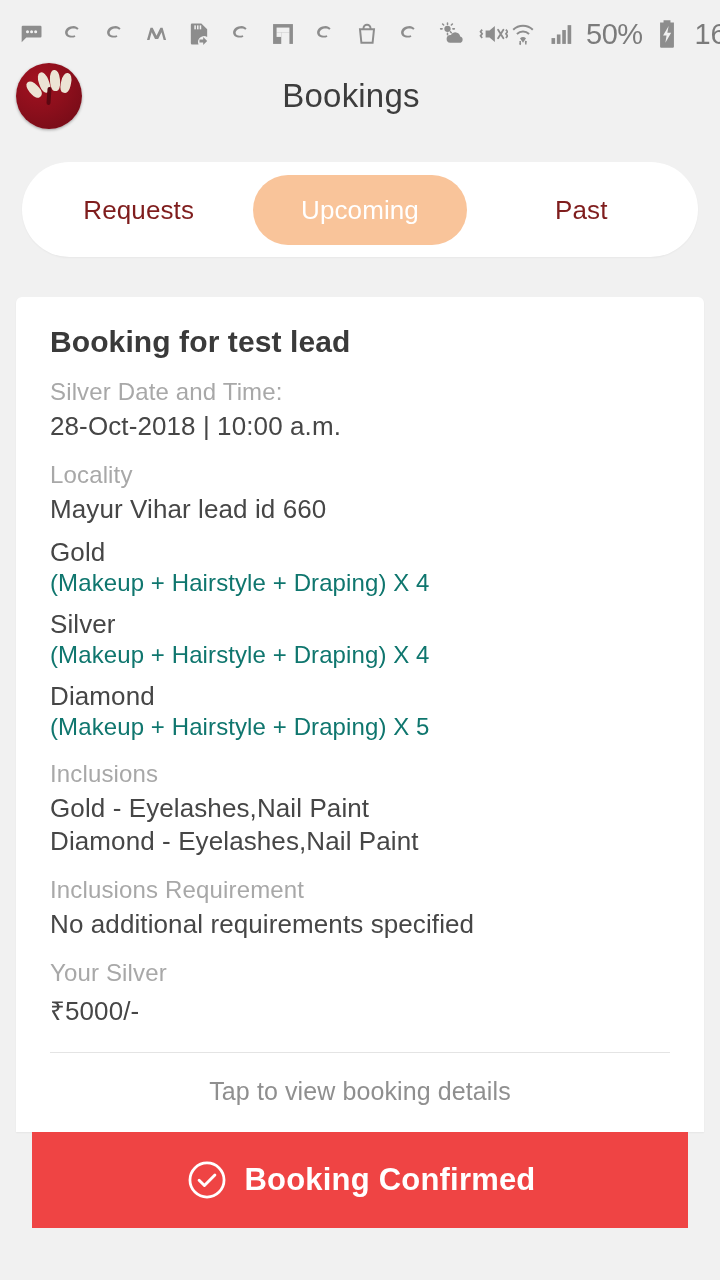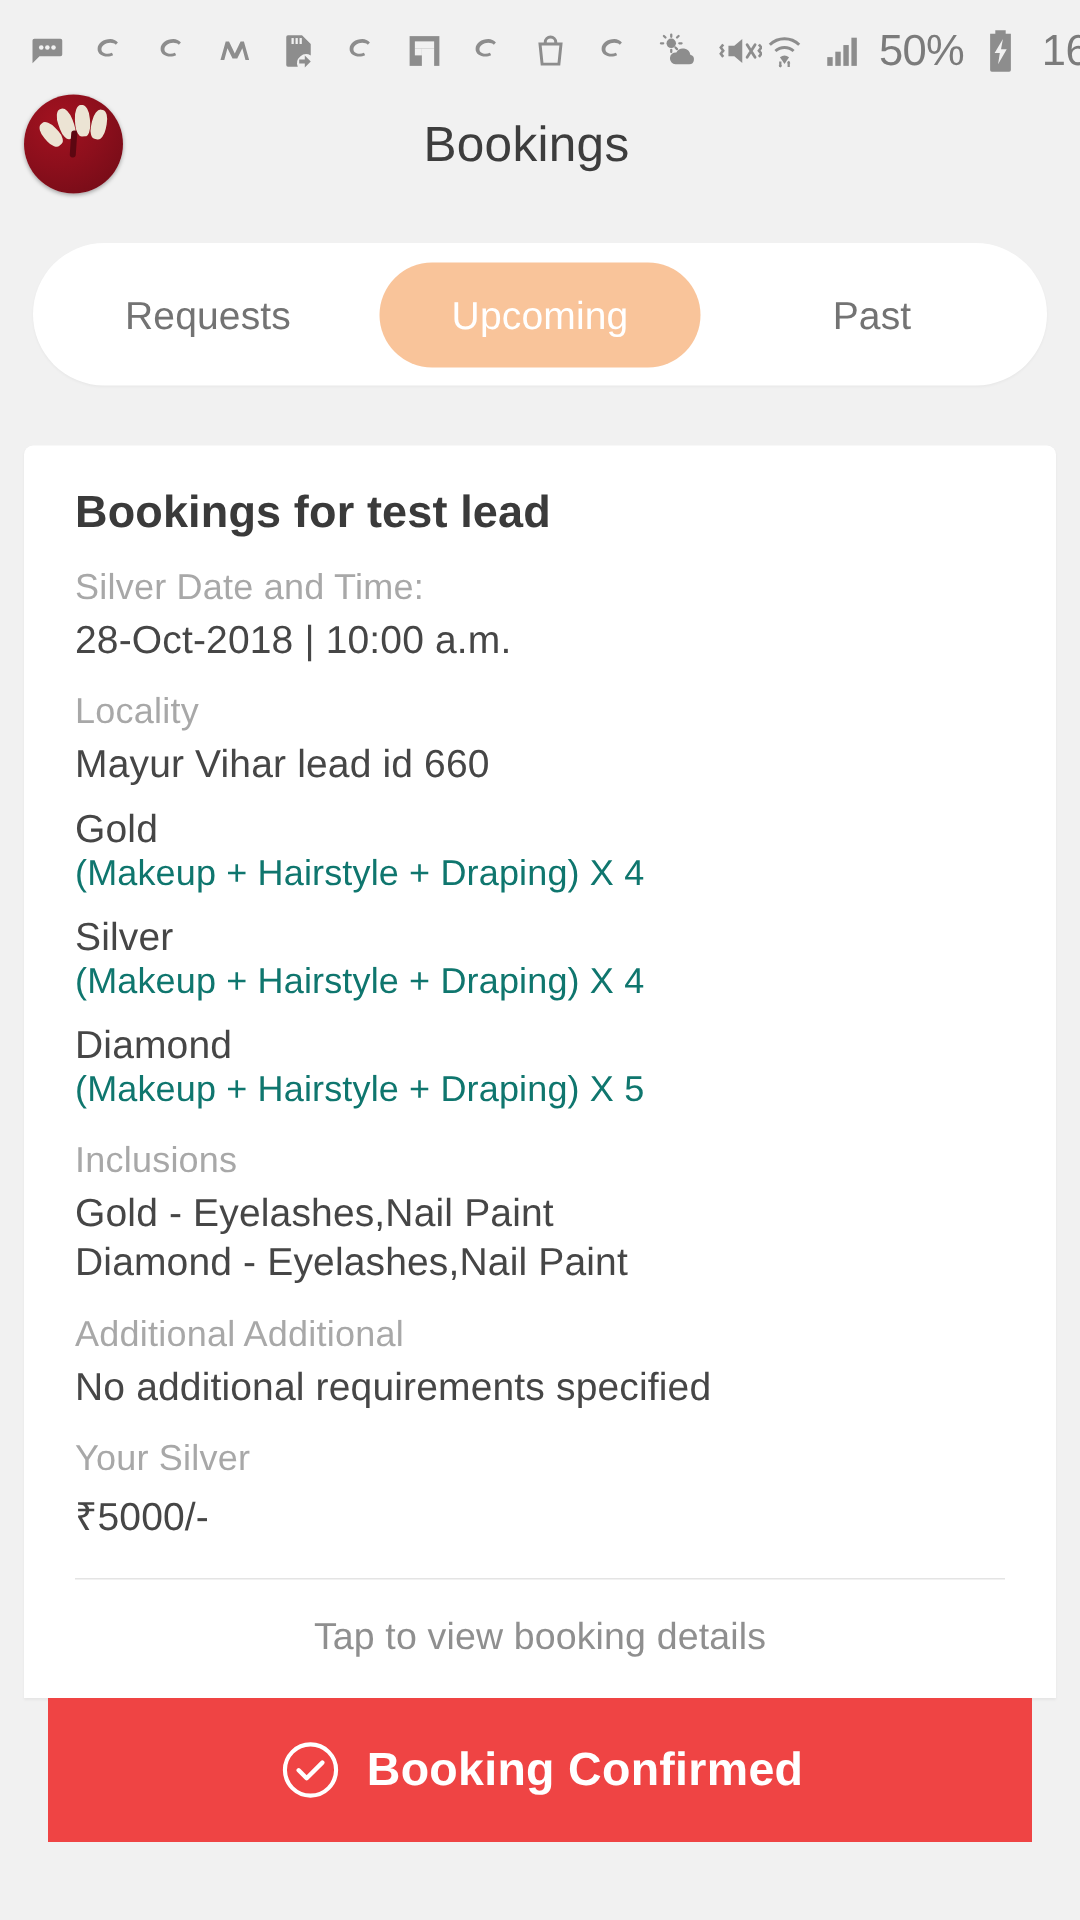--- a/index.html
+++ b/index.html
@@ -120,21 +120,21 @@
     display: flex;
     align-items: center;
     justify-content: space-between;
     padding: 0 6px;
     box-shadow: 0 1px 2px rgba(0,0,0,0.04);
   }
   .tab {
     flex: 1;
     text-align: center;
     font-size: 26px;
-    color: #737373;
+    color: #7f1d1d;
     line-height: 70px;
     border-radius: 40px;
     margin: 0 4px;
     letter-spacing: 0.1px;
     cursor: pointer;
     user-select: none;
   }
   .tab.active {
     background: #f9c49a;
     color: #ffffff;
@@ -368,21 +368,21 @@
   <div class="tabs">
     <div class="tab">Requests</div>
     <div class="tab active">Upcoming</div>
     <div class="tab">Past</div>
   </div>
 </div>
 
 <div class="card-area">
   <div class="card">
 
-    <div class="card-title">Bookings for test lead</div>
+    <div class="card-title">Booking for test lead</div>
 
     <div class="field-label">Silver Date and Time:</div>
     <div class="field-value">28-Oct-2018 | 10:00 a.m.</div>
 
     <div class="field-label">Locality</div>
     <div class="field-value">Mayur Vihar lead id 660</div>
 
 
     <div>
       <div class="task-name">Gold</div>
@@ -394,21 +394,21 @@
     </div>
     <div>
       <div class="task-name">Diamond</div>
       <div class="task-detail">(Makeup + Hairstyle + Draping) X 5</div>
     </div>
 
     <div class="field-label">Inclusions</div>
     <div class="inclusion-line first">Gold - Eyelashes,Nail Paint</div>
     <div class="inclusion-line">Diamond - Eyelashes,Nail Paint</div>
 
-    <div class="field-label">Additional Additional</div>
+    <div class="field-label">Inclusions Requirement</div>
     <div class="field-value">No additional requirements specified</div>
 
     <div class="field-label">Your Silver</div>
     <div class="field-value">₹5000/-</div>
 
     <div class="card-divider"></div>
     <div class="tap-hint">Tap to view booking details</div>
   </div>
 
   <div class="status-banner">

